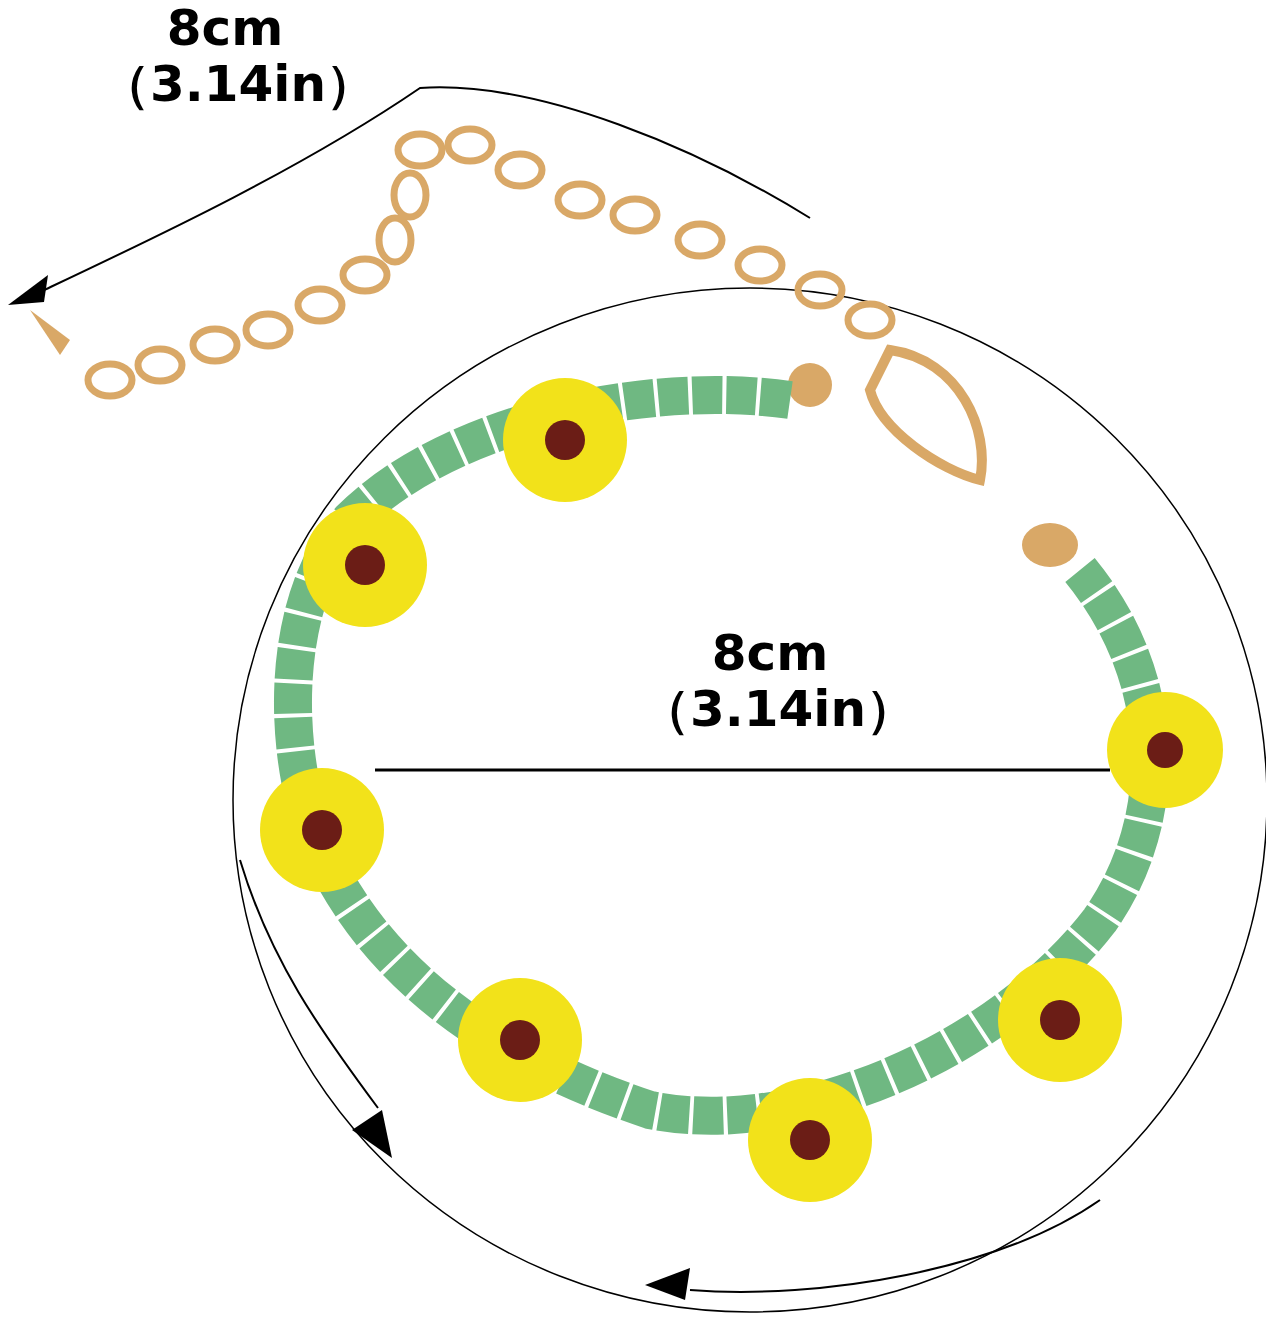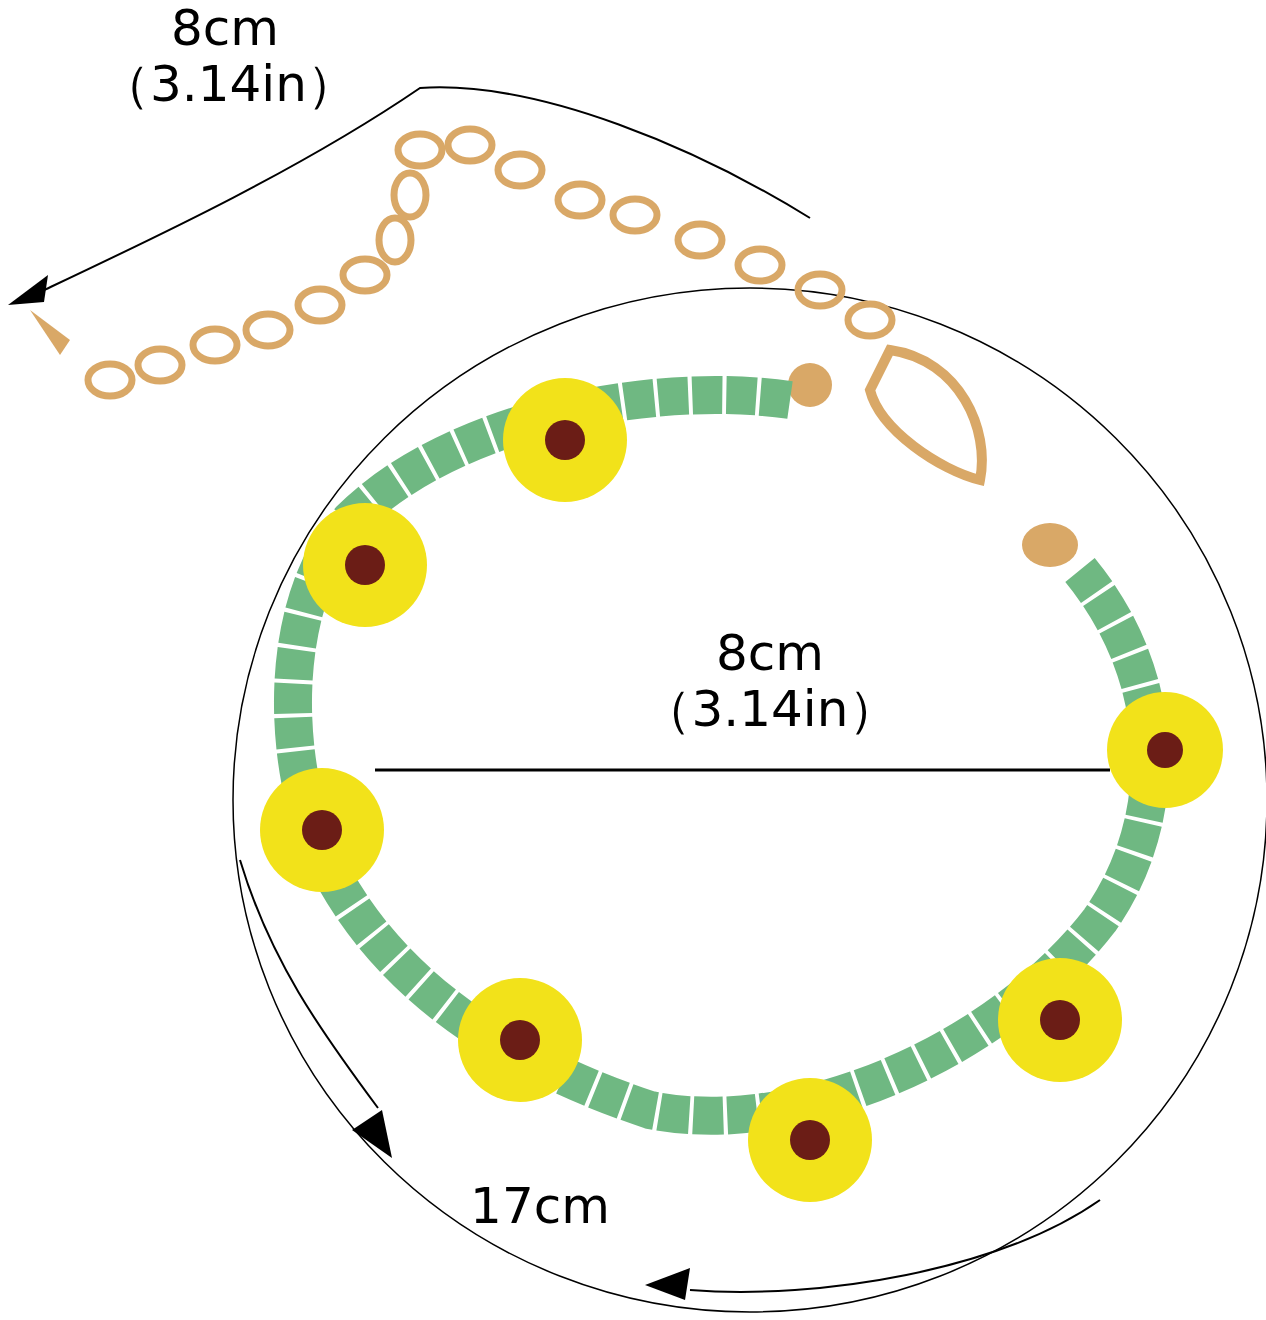--- a/index.html
+++ b/index.html
@@ -1,18 +1,18 @@
 <!DOCTYPE html>
 <html><head>
 <meta charset="utf-8">
 <style>
   html, body { margin: 0; padding: 0; background: #ffffff; }
   body { width: 1266px; height: 1320px; position: relative; overflow: hidden; font-family: "DejaVu Sans", sans-serif; }
   .lbl { position: absolute; color: #000; text-align: center; line-height: 1.12; font-size: 50px; }
-  .lbl span { display: block; }
+  .lbl span { display: block; font-weight: bold; }
   svg { position: absolute; left: 0; top: 0; }
 </style>
 </head>
 <body>
 
 <svg width="1266" height="1320" viewBox="0 0 1266 1320">
 
   <ellipse cx="750" cy="800" rx="517" ry="512" fill="none" stroke="#000" stroke-width="1.5"></ellipse>
 
   <path d="M810 218 C 700 150, 540 80, 420 88 C 300 170, 150 240, 40 292" fill="none" stroke="#000" stroke-width="2"></path>
@@ -88,14 +88,13 @@
   <span>8cm</span>
   <span>（3.14in）</span>
 </div>
 
 <div class="lbl" style="left:640px; top:625px; width:260px;">
   <span>8cm</span>
   <span>（3.14in）</span>
 </div>
 
 <div class="lbl" style="left:410px; top:1178px; width:260px;">
-  <span>17cm</span>
 </div>
 
 </body></html>

